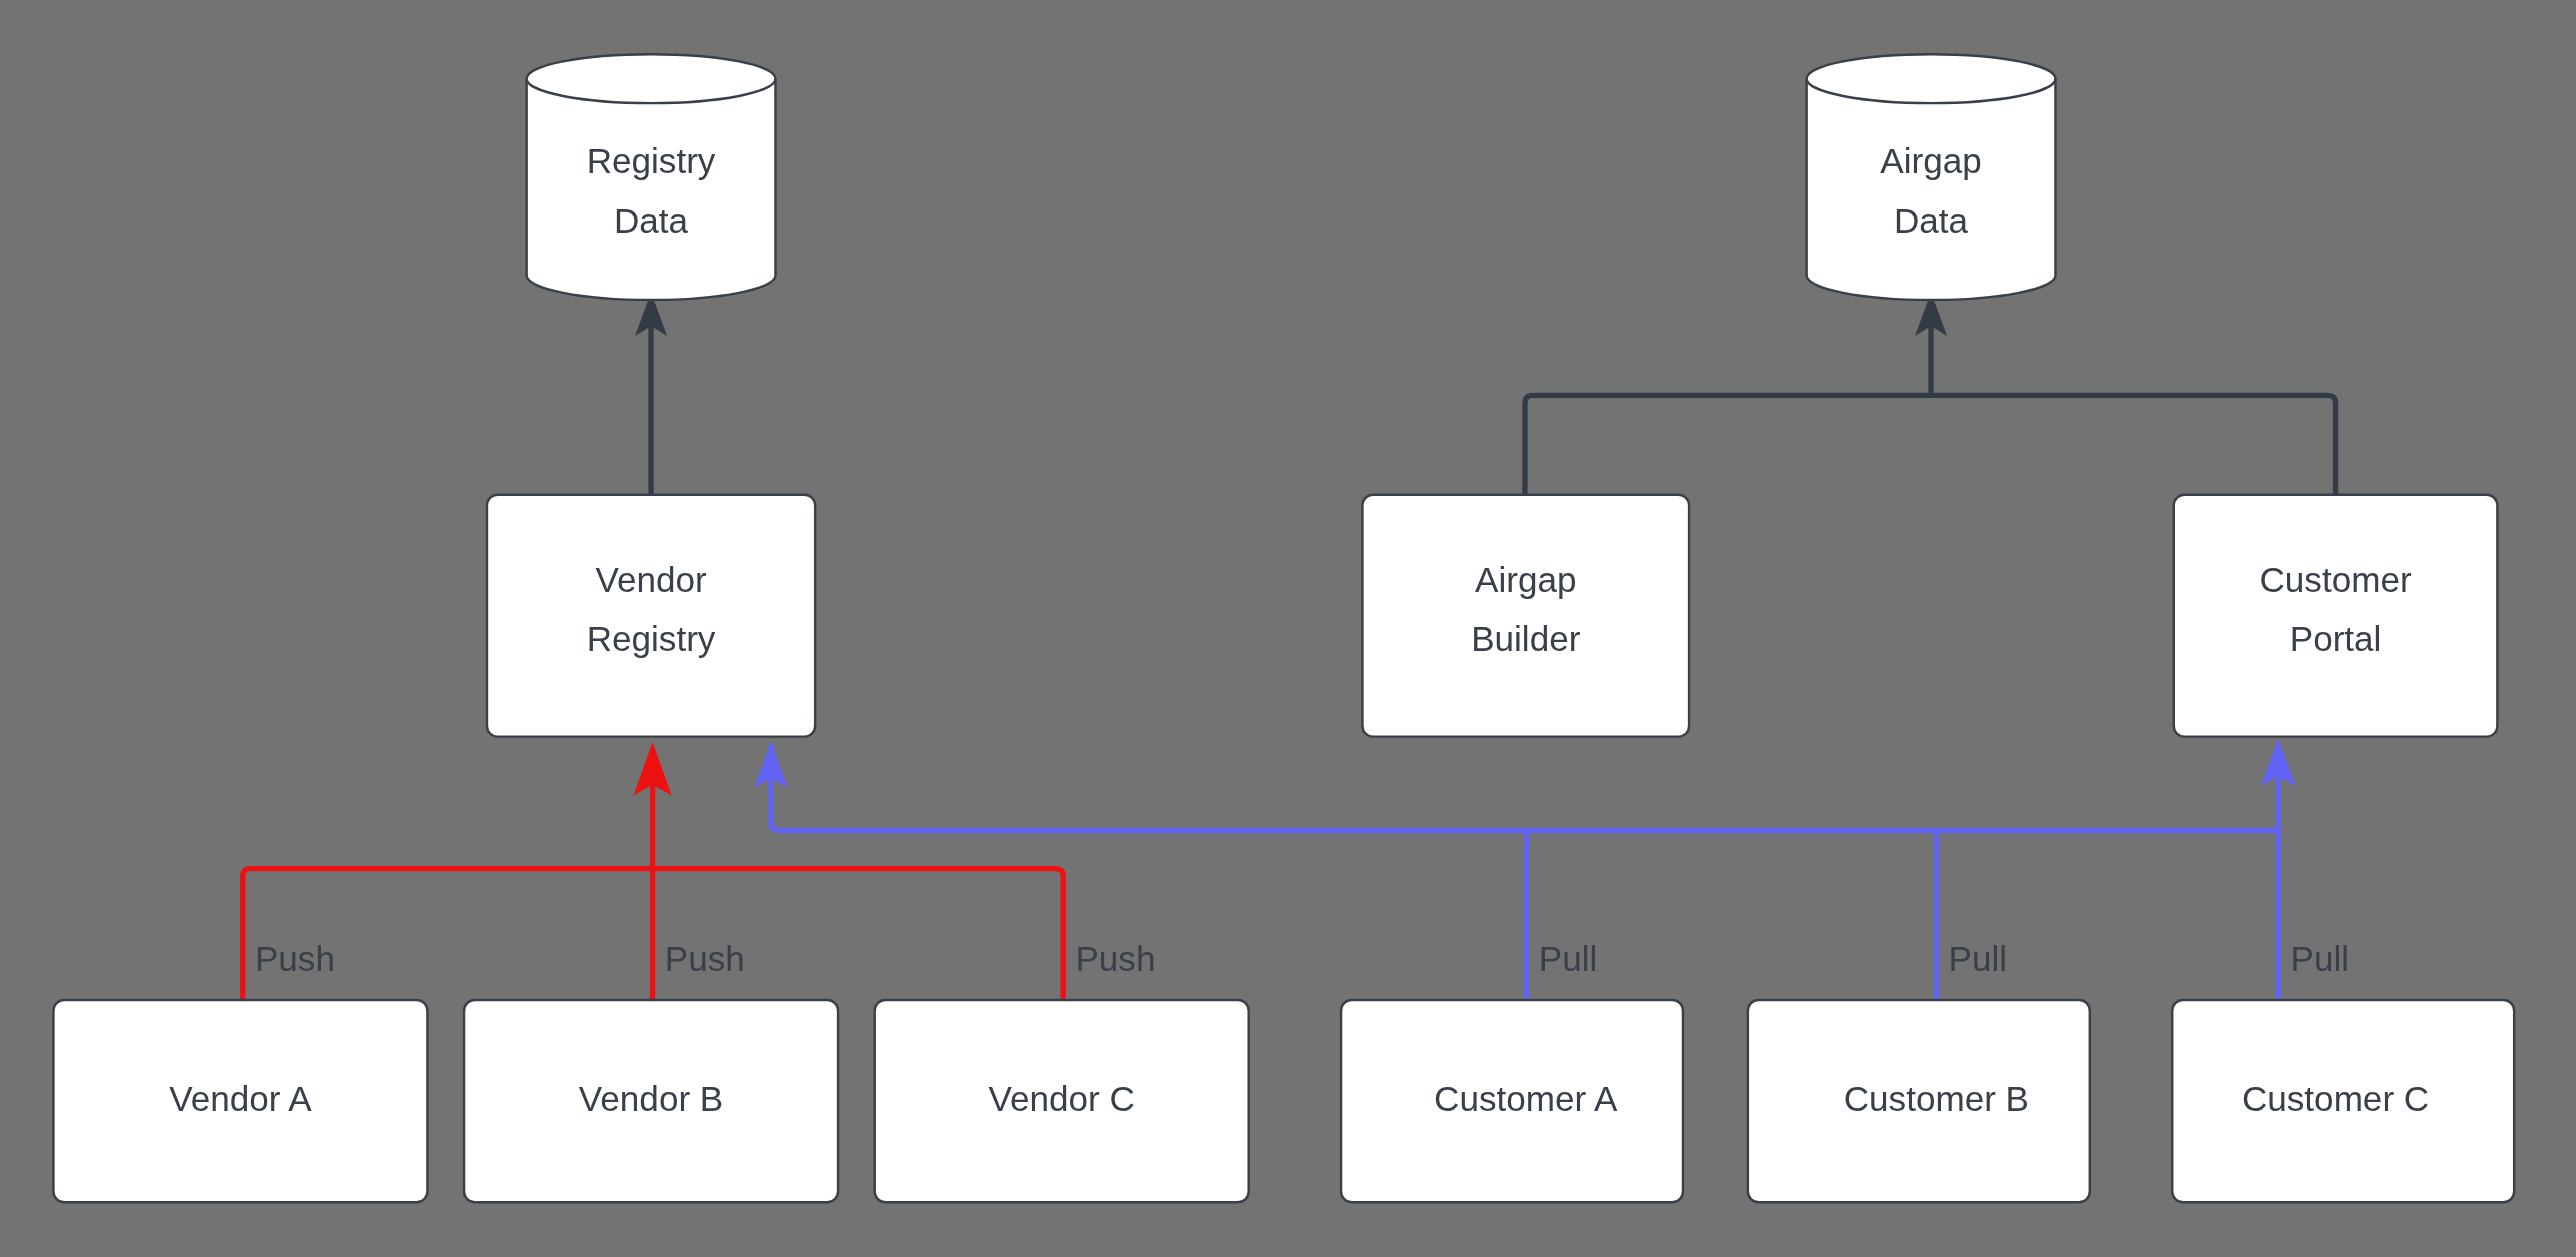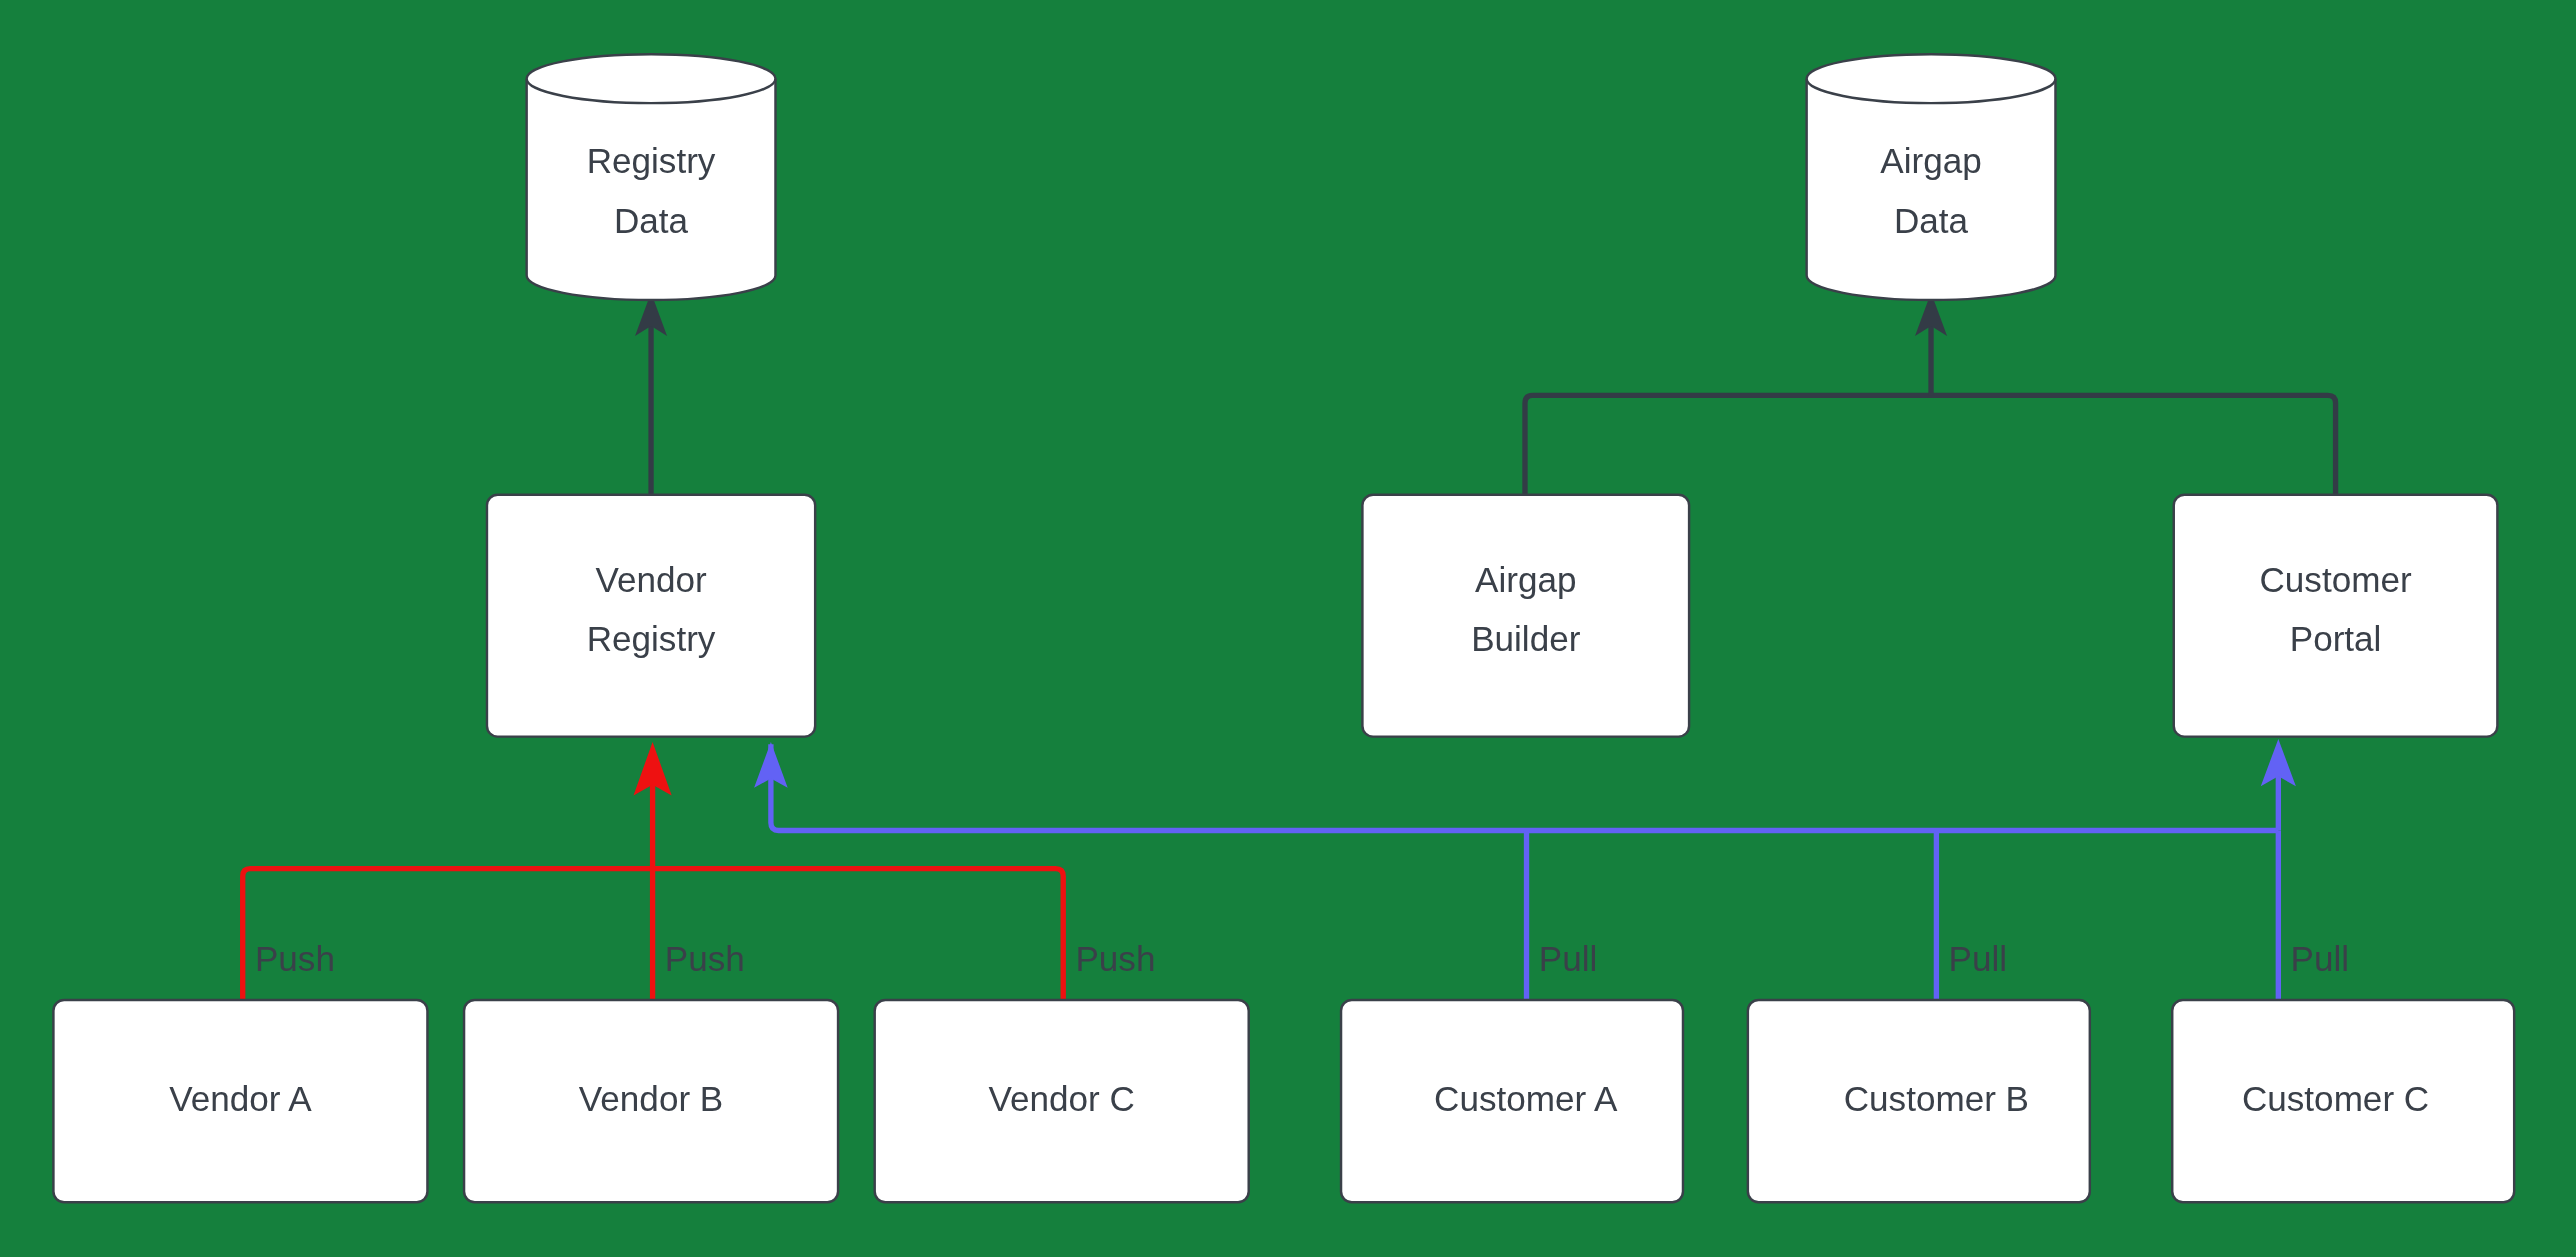--- a/index.html
+++ b/index.html
@@ -8,21 +8,21 @@
     padding: 0;
     background: #ffffff;
   }
   body {
     font-family: "Liberation Sans", sans-serif;
   }
   #diagram-root {
     position: relative;
     width: 2576px;
     height: 1258px;
-    background: #15803d;
+    background: #737373;
     overflow: hidden;
   }
   #diagram-svg {
     position: absolute;
     top: 0;
     left: 0;
     width: 2576px;
     height: 1258px;
     display: block;
   }

